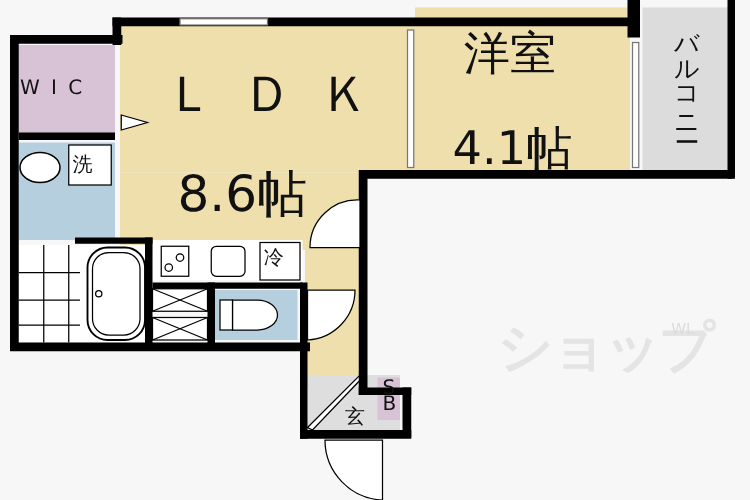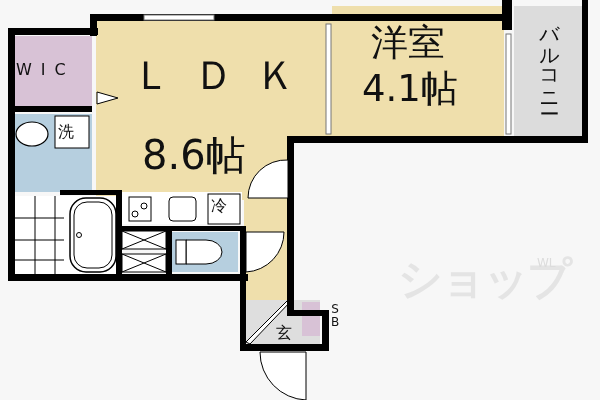--- a/index.html
+++ b/index.html
@@ -2,27 +2,27 @@
 <html><head>
   <meta charset="utf-8">
   <style>
     html, body { margin:0; padding:0; }
     body { width:600px; height:400px; background:#f7f7f7; overflow:hidden; position:relative; font-family:"DejaVu Sans", sans-serif; }
     #plan { position:absolute; left:0; top:0; width:600px; height:400px; }
     .lbl { position:absolute; color:#111; white-space:nowrap; }
     .ldk-name { left:132px; top:48px; font-size:40px; letter-spacing:22px; font-family:Liberation Serif, serif; }
     .ldk-size { left:142px; top:128px; font-size:40px; font-family:"DejaVu Sans", sans-serif; }
     .yo-name { left:371px; top:18px; font-size:37px; }
-    .yo-size { left:362px; top:64px; font-size:37px;text-align:center; }
+    .yo-size { left:362px; top:94px; font-size:37px;text-align:center; }
     .wic { left:16px; top:60px; font-size:16px; letter-spacing:9px;text-align:center; }
     .balc { left:540px; top:12px; font-size:20px; writing-mode:vertical-rl; line-height:20px; }
     .sen { left:58px; top:122px; font-size:16px; }
     .rei { left:211px; top:196px; font-size:16px; }
     .gen { left:276px; top:323px; font-size:16px; }
-    .sb { left:306px; top:303px; font-size:12px; width:8px; line-height:13px; text-align:center; white-space:normal; word-break:break-all;margin-left:25px; }
+    .sb { left:306px; top:303px; font-size:16px; width:8px; line-height:13px; text-align:center; white-space:normal; word-break:break-all; }
     .wm { position:absolute; left:398px; top:255px; font-size:44px; font-weight:bold; color:#e4e4e4; line-height:48px; letter-spacing:-2px; }
     .wm2 { position:absolute; left:537px; top:255px; font-size:12px; color:#dcdcdc; line-height:16px; }
   </style>
 </head>
 <body>
 
 <svg id="plan" viewBox="0 0 600 400" xmlns="http://www.w3.org/2000/svg">
 
   <rect x="96" y="20" width="236" height="118" fill="#efdfac"></rect>
   <rect x="96" y="138" width="192" height="62" fill="#efdfac"></rect>

